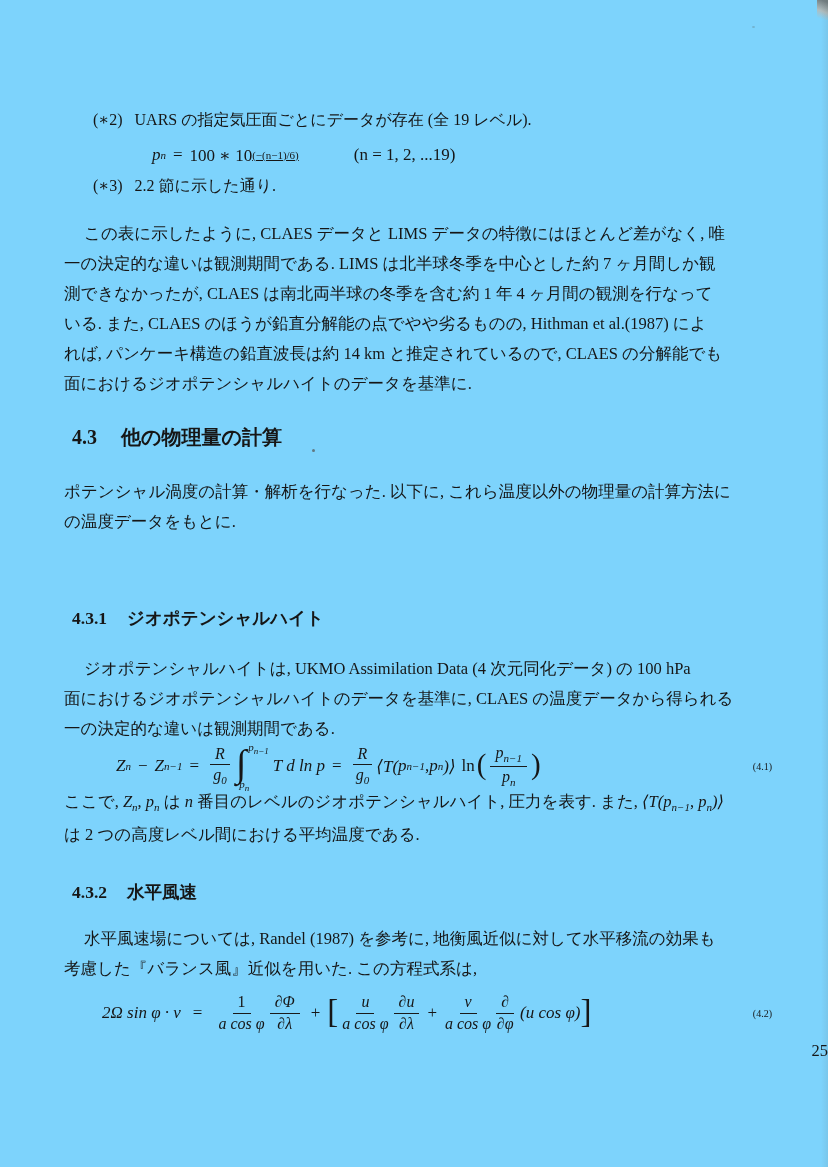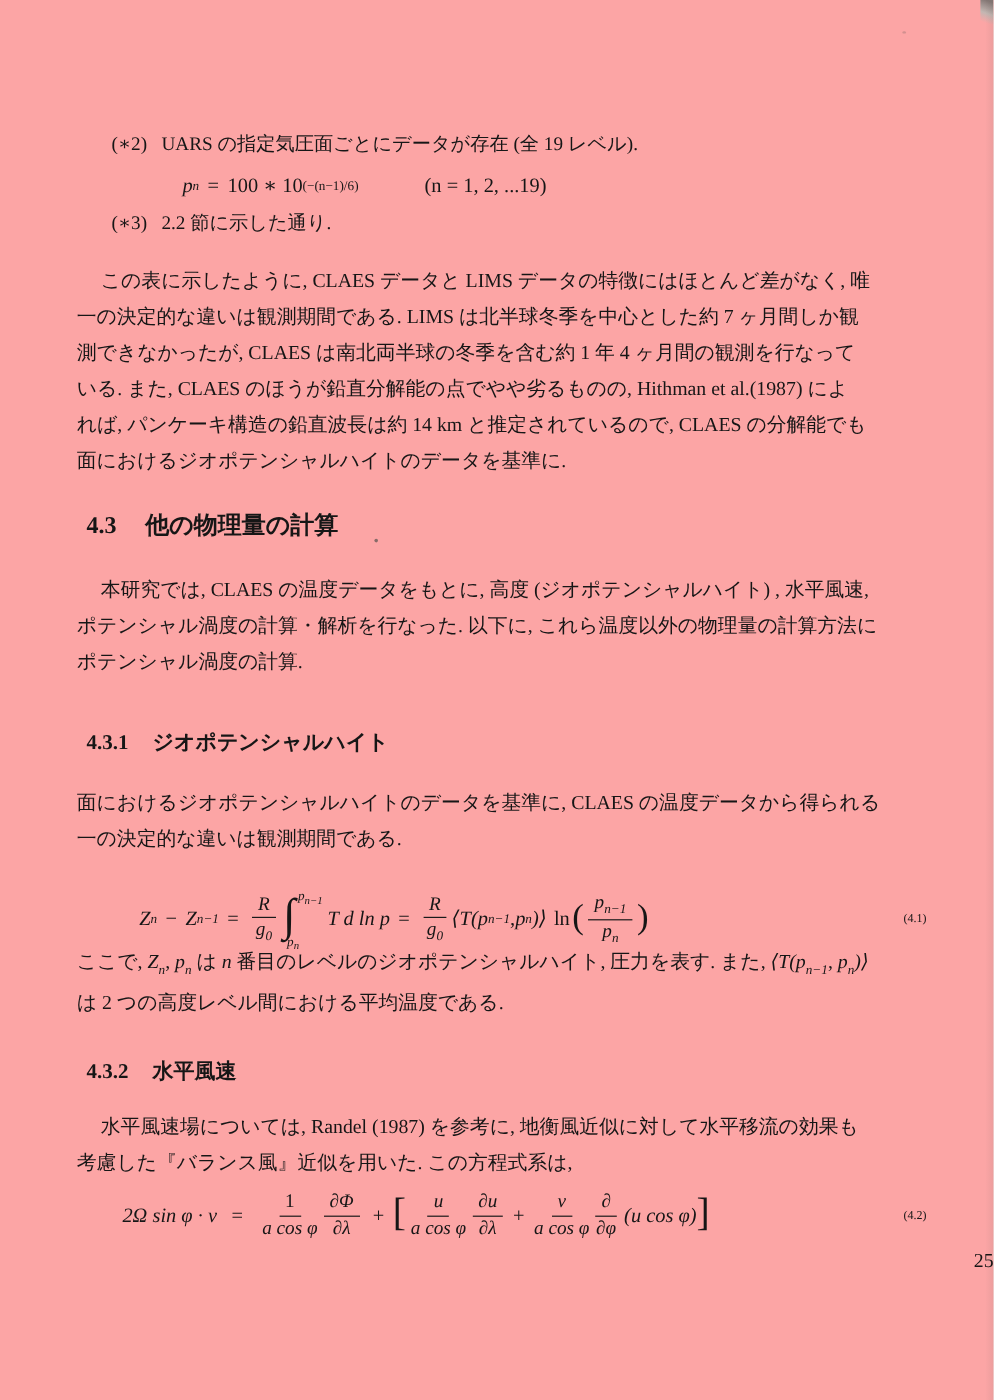--- a/index.html
+++ b/index.html
@@ -1,18 +1,18 @@
 <!DOCTYPE html>
 <html><head>
 <meta charset="utf-8">
 <style>
   html,body { margin:0; padding:0; background:#e8e8e6; }
   .page {
     position:relative; width:828px; height:1167px; margin:0 auto;
-    background:#fca5a5; overflow:hidden;
+    background:#7dd3fc; overflow:hidden;
     font-family:"Liberation Serif","DejaVu Serif",serif;
     color:#161616;
   }
   .abs { position:absolute; }
 
   
   .body-line { font-size:16.5px; line-height:30px; white-space:nowrap; }
   .indent { padding-left:20px; }
 
   
@@ -71,21 +71,21 @@
 
   <div class="abs footnote" style="left:93px; top:110px;">
     <span class="fn-label">(∗2)</span><span>UARS の指定気圧面ごとにデータが存在 (全 19 レベル).</span>
   </div>
 
   <div class="abs eq-row" style="left:152px; top:138px; height:34px;">
     <span class="mi">p</span>
       <sub class="m">n</sub>
     <span class="mo">=</span>
     <span class="mtext">100 ∗ 10</span>
-      <sup class="m" style="font-style:normal;">(−(n−1)/6)</sup>
+      <sup class="m" style="font-style:normal;text-decoration:underline;">(−(n−1)/6)</sup>
     <span class="mtext" style="margin-left:55px;">(n = 1, 2, ...19)</span>
   </div>
 
   <div class="abs footnote" style="left:93px; top:176px;">
     <span class="fn-label">(∗3)</span><span>2.2 節に示した通り.</span>
   </div>
 
   <div class="abs" style="left:64px; top:219px;">
     <div class="body-line indent">この表に示したように, CLAES データと LIMS データの特徴にはほとんど差がなく, 唯</div>
     <div class="body-line">一の決定的な違いは観測期間である. LIMS は北半球冬季を中心とした約 7 ヶ月間しか観</div>
@@ -93,30 +93,30 @@
     <div class="body-line">いる. また, CLAES のほうが鉛直分解能の点でやや劣るものの, Hithman et al.(1987) によ</div>
     <div class="body-line">れば, パンケーキ構造の鉛直波長は約 14 km と推定されているので, CLAES の分解能でも</div>
     <div class="body-line">面におけるジオポテンシャルハイトのデータを基準に.</div>
   </div>
 
   <div class="abs h1" style="left:72px; top:424px;">
     <span class="h-num">4.3</span><span>他の物理量の計算</span>
   </div>
 
   <div class="abs" style="left:64px; top:477px;">
-    <div class="body-line indent">本研究では, CLAES の温度データをもとに, 高度 (ジオポテンシャルハイト) , 水平風速,</div>
     <div class="body-line">ポテンシャル渦度の計算・解析を行なった. 以下に, これら温度以外の物理量の計算方法に</div>
-    <div class="body-line">ポテンシャル渦度の計算.</div>
+    <div class="body-line">の温度データをもとに.</div>
   </div>
 
   <div class="abs h2" style="left:72px; top:606px;">
     <span class="h-num">4.3.1</span><span>ジオポテンシャルハイト</span>
   </div>
 
   <div class="abs" style="left:64px; top:654px;">
+    <div class="body-line indent">ジオポテンシャルハイトは, UKMO Assimilation Data (4 次元同化データ) の 100 hPa</div>
     <div class="body-line">面におけるジオポテンシャルハイトのデータを基準に, CLAES の温度データから得られる</div>
     <div class="body-line">一の決定的な違いは観測期間である.</div>
   </div>
 
   <div class="abs" style="left:64px; top:737px; width:714px; height:58px;">
     <div class="eq-row" style="height:58px; padding-left:52px;">
       <span class="mi">Z</span>
         <sub class="m">n</sub>
       <span class="mo">−</span>
       <span class="mi">Z</span>

